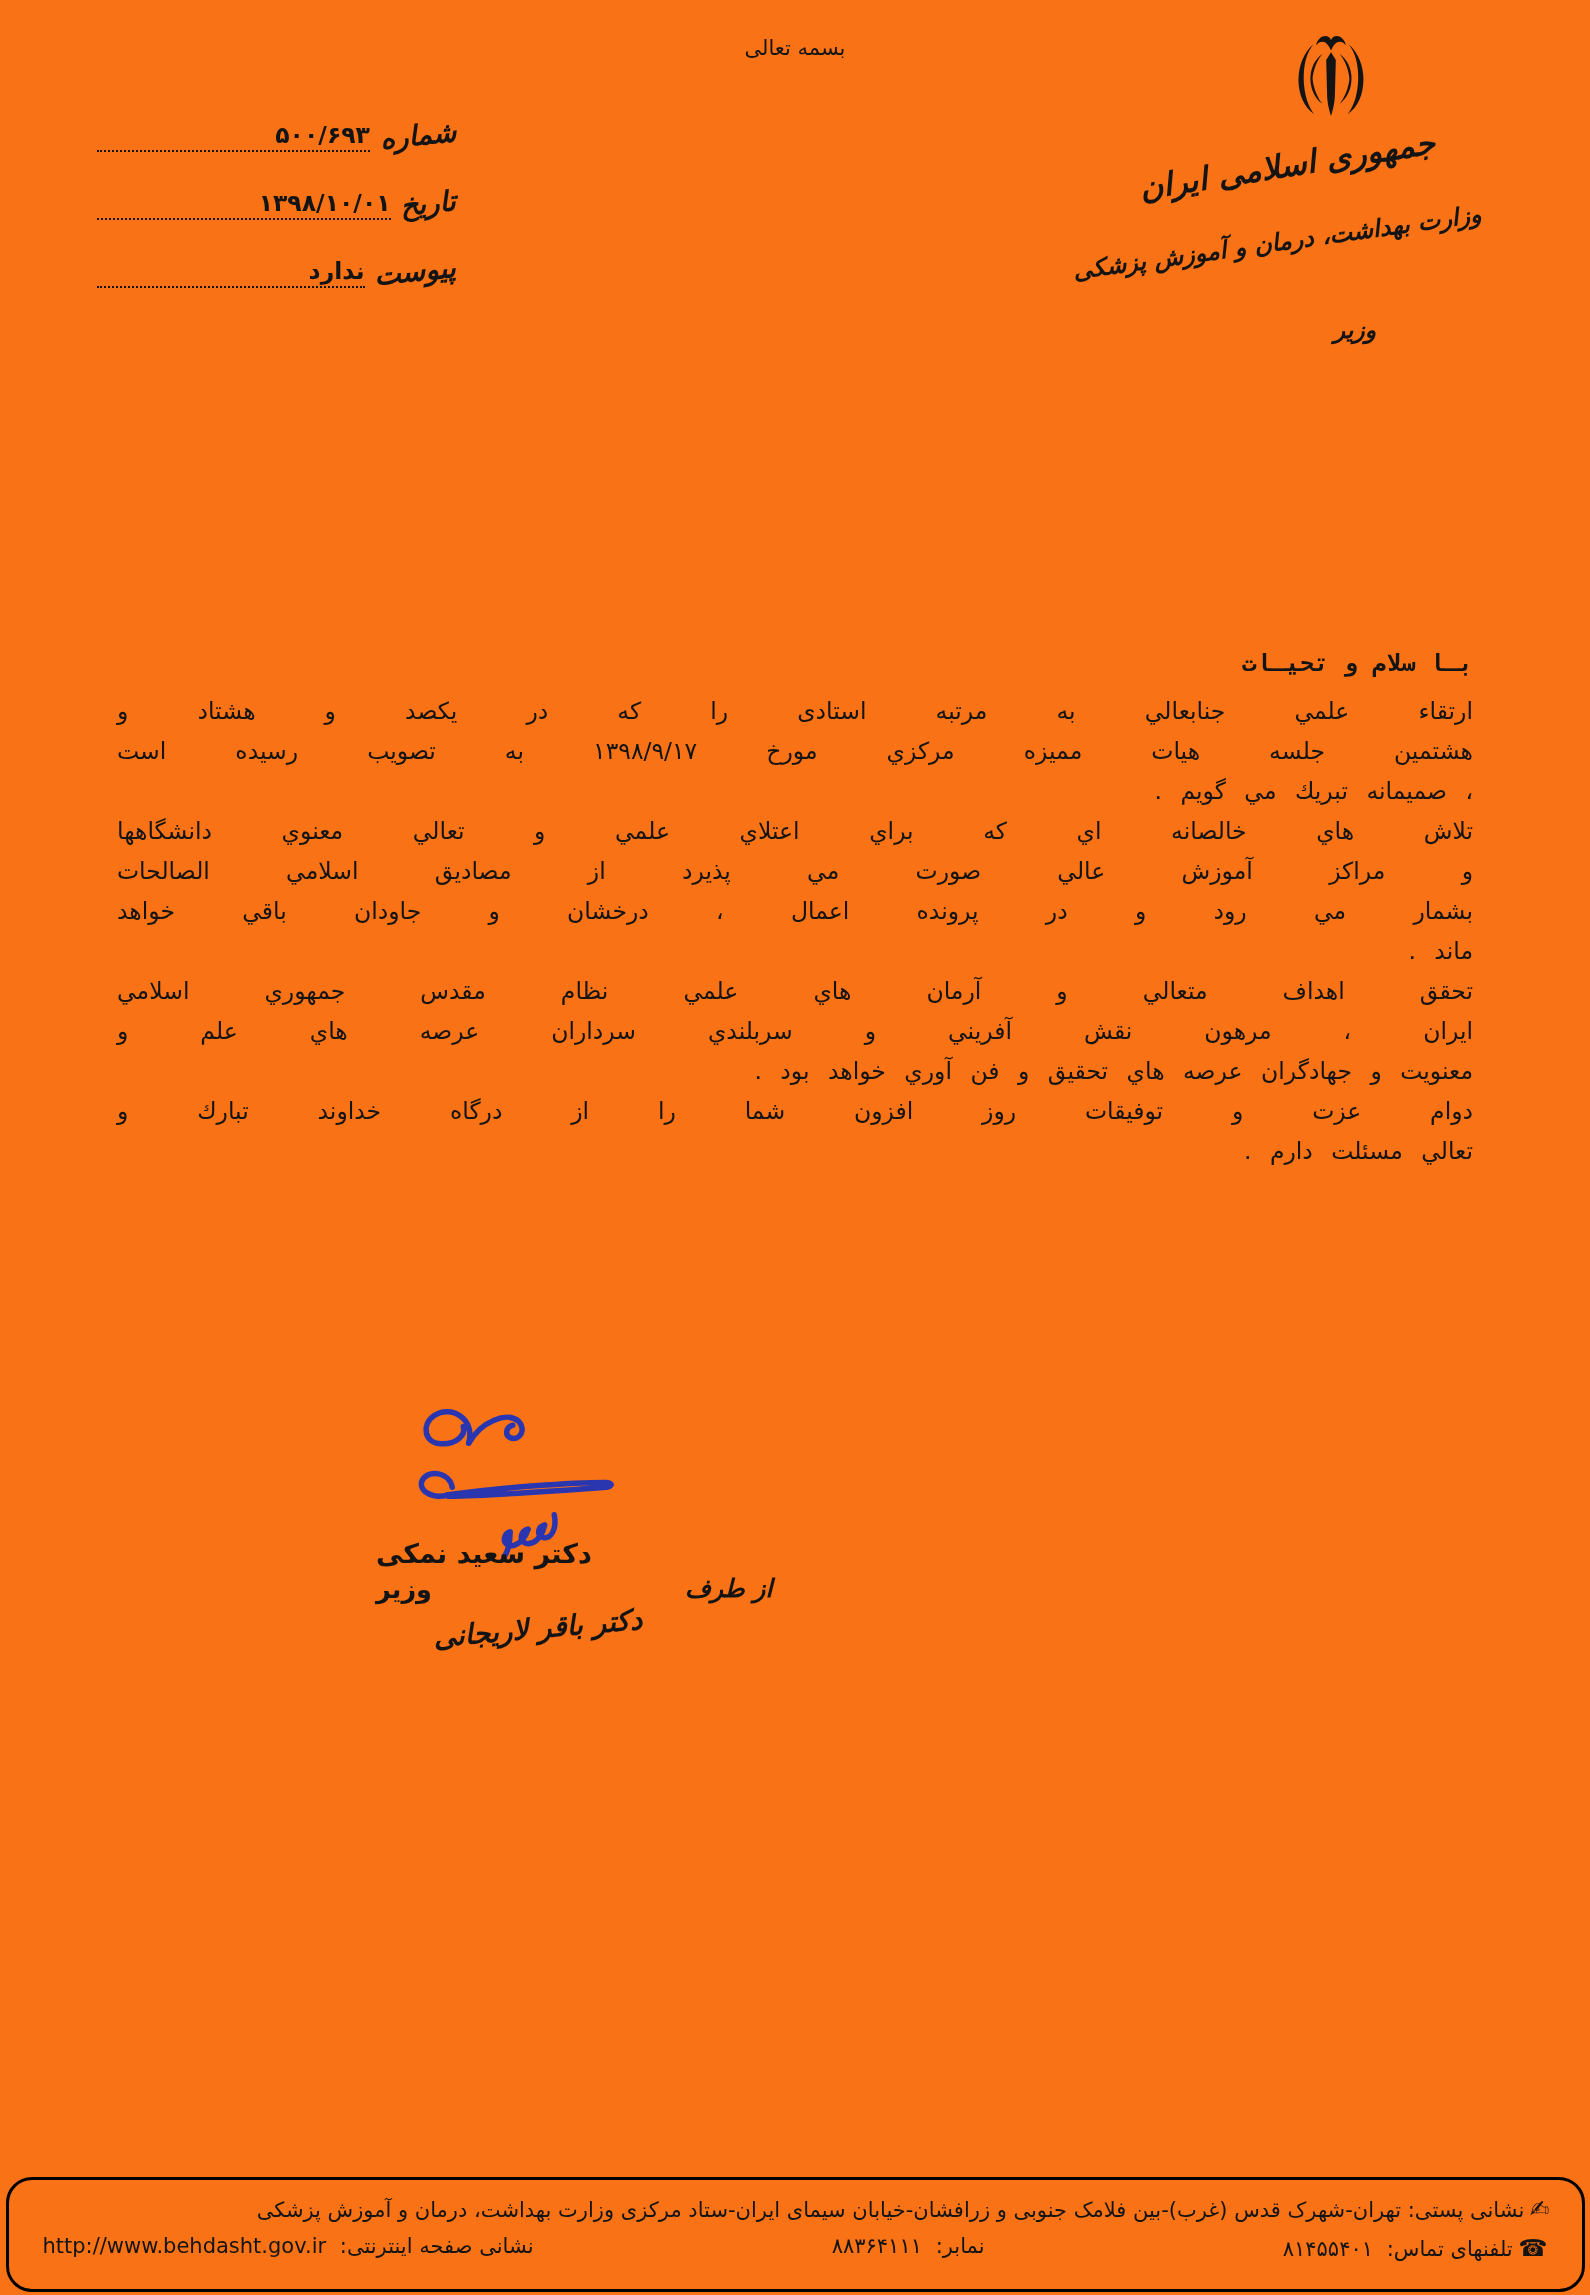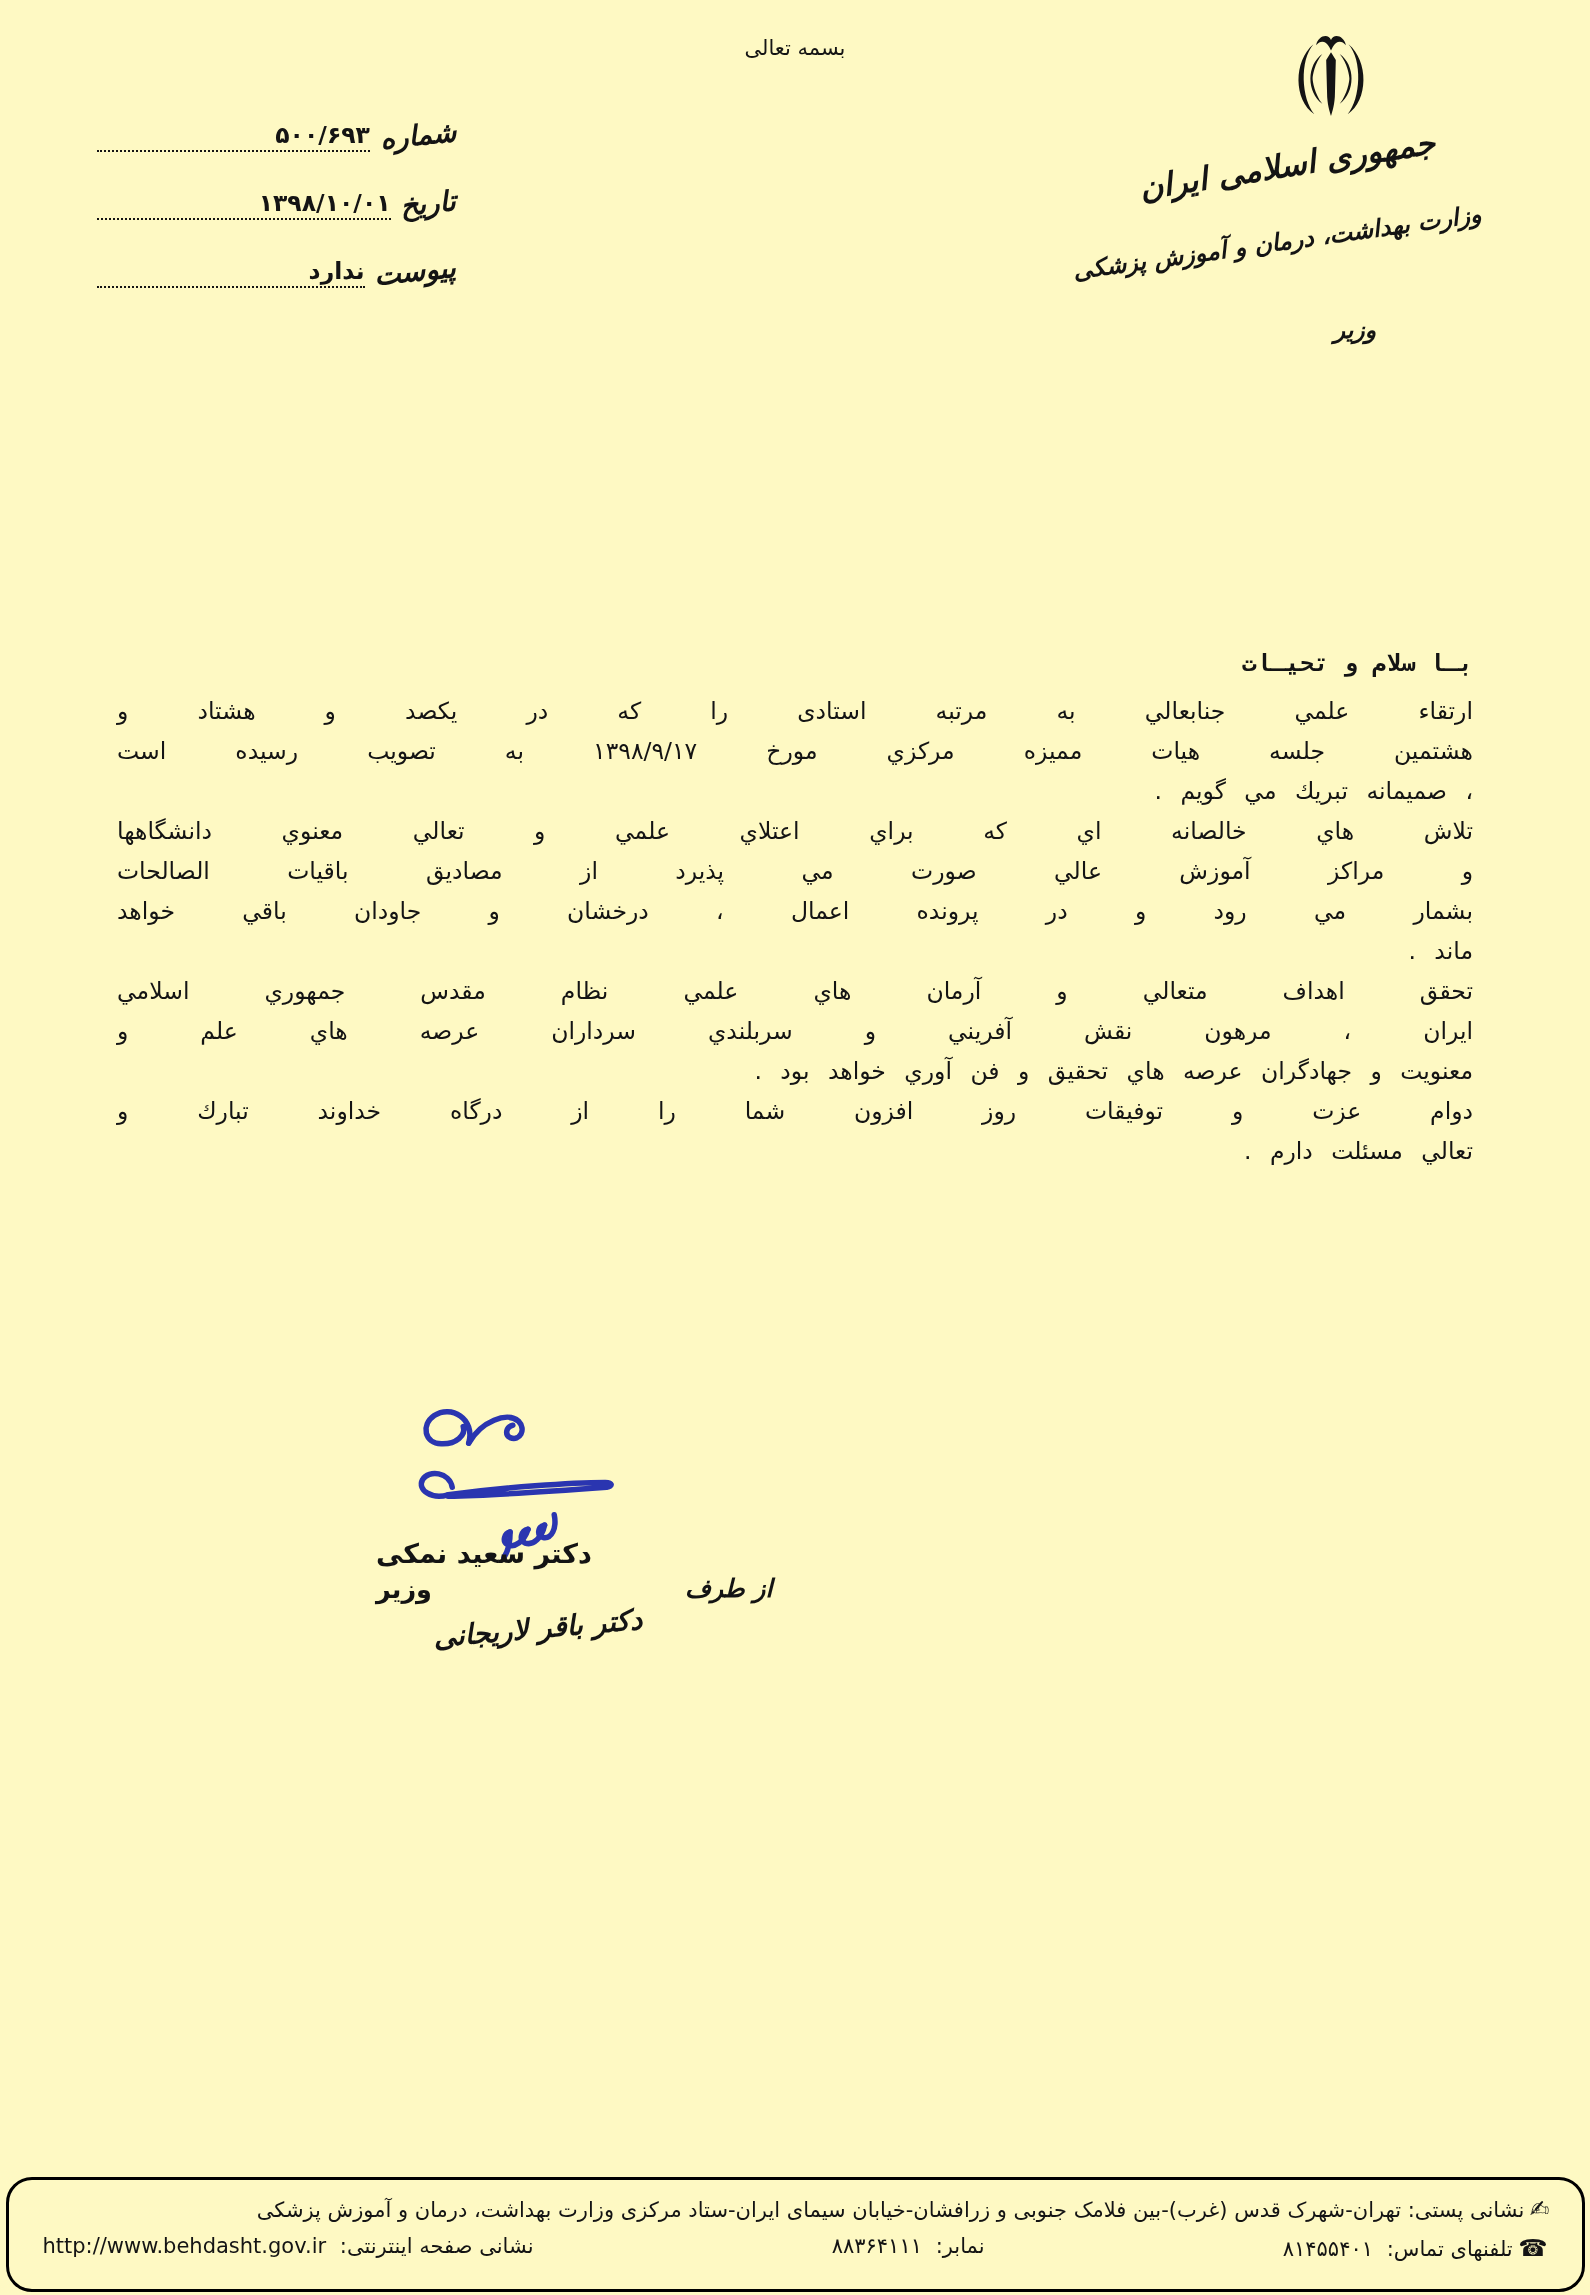--- a/index.html
+++ b/index.html
@@ -1,17 +1,17 @@
 <!DOCTYPE html>
 <html lang="fa" style="font-size:11px"><head>
 <meta charset="utf-8">
 <style>
   html,body { margin:0; padding:0; background:#ffffff; }
   .page {
-    position:relative; width:1590px; height:2295px; background:#fef9c3;
+    position:relative; width:1590px; height:2295px; background:#f97316;
     font-family:"DejaVu Sans", sans-serif; color:#141414; overflow:hidden;
     direction:rtl;
   }
   .calli { font-family:"DejaVu Serif", serif; font-style:italic; font-weight:bold; }
 
   .bismillah { position:absolute; top:36px; left:0; right:0; text-align:center; font-size:21px; }
 
   .emblem { position:absolute; top:32px; right:215px; width:88px; height:98px; }
   .republic {
     position:absolute; top:123px; right:155px; font-size:32px; white-space:nowrap;
@@ -101,21 +101,21 @@
   </div>
 
 
   <div class="salutation">بـا سلام و تحیـات</div>
 
   <div class="body-text">
     <div class="jline">ارتقاء علمي جنابعالي به مرتبه استادی را که در یکصد و هشتاد و</div>
     <div class="jline">هشتمین جلسه هیات ممیزه مرکزي مورخ ۱۳۹۸/۹/۱۷ به تصویب رسیده است</div>
     <div class="lline">، صمیمانه تبریك مي گویم .</div>
     <div class="jline">تلاش هاي خالصانه اي که براي اعتلاي علمي و تعالي معنوي دانشگاهها</div>
-    <div class="jline">و مراکز آموزش عالي صورت مي پذیرد از مصادیق باقیات الصالحات</div>
+    <div class="jline">و مراکز آموزش عالي صورت مي پذیرد از مصادیق اسلامي الصالحات</div>
     <div class="jline">بشمار مي رود و در پرونده اعمال ، درخشان و جاودان باقي خواهد</div>
     <div class="lline">ماند .</div>
     <div class="jline">تحقق اهداف متعالي و آرمان هاي علمي نظام مقدس جمهوري اسلامي</div>
     <div class="jline">ایران ، مرهون نقش آفریني و سربلندي سرداران عرصه هاي علم و</div>
     <div class="lline">معنویت و جهادگران عرصه هاي تحقیق و فن آوري خواهد بود .</div>
     <div class="jline">دوام عزت و توفیقات روز افزون شما را از درگاه خداوند تبارك و</div>
     <div class="lline">تعالي مسئلت دارم .</div>
   </div>
 
   <svg class="sig-svg" viewBox="0 0 345 235" aria-hidden="true">

